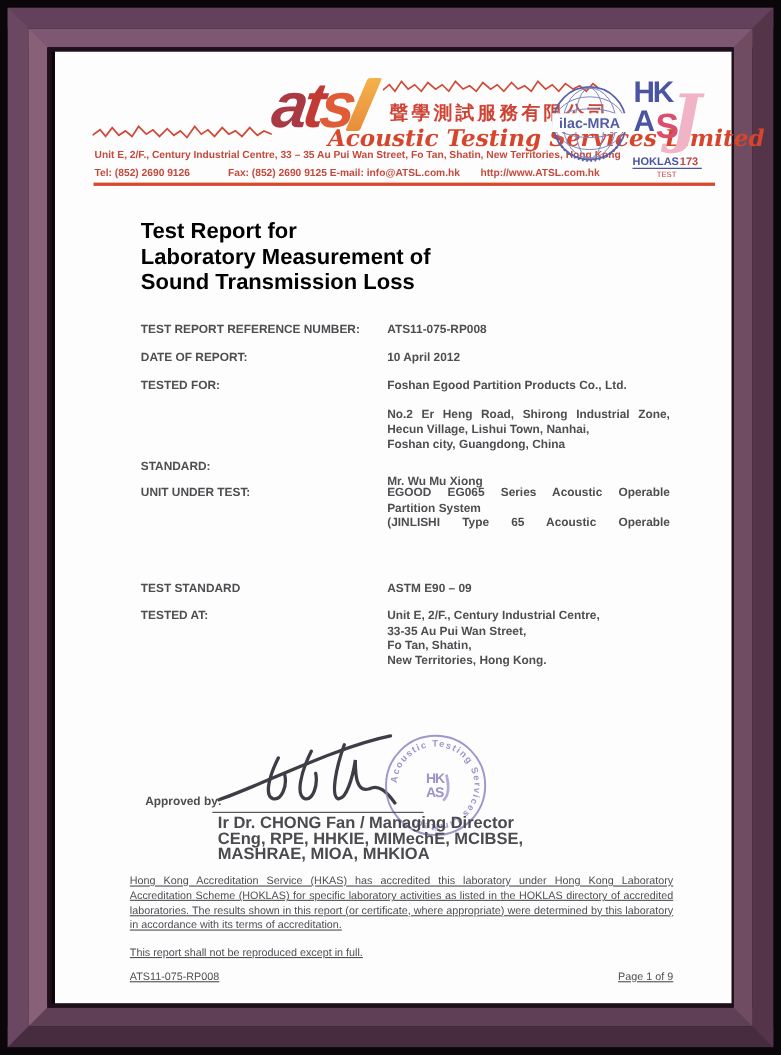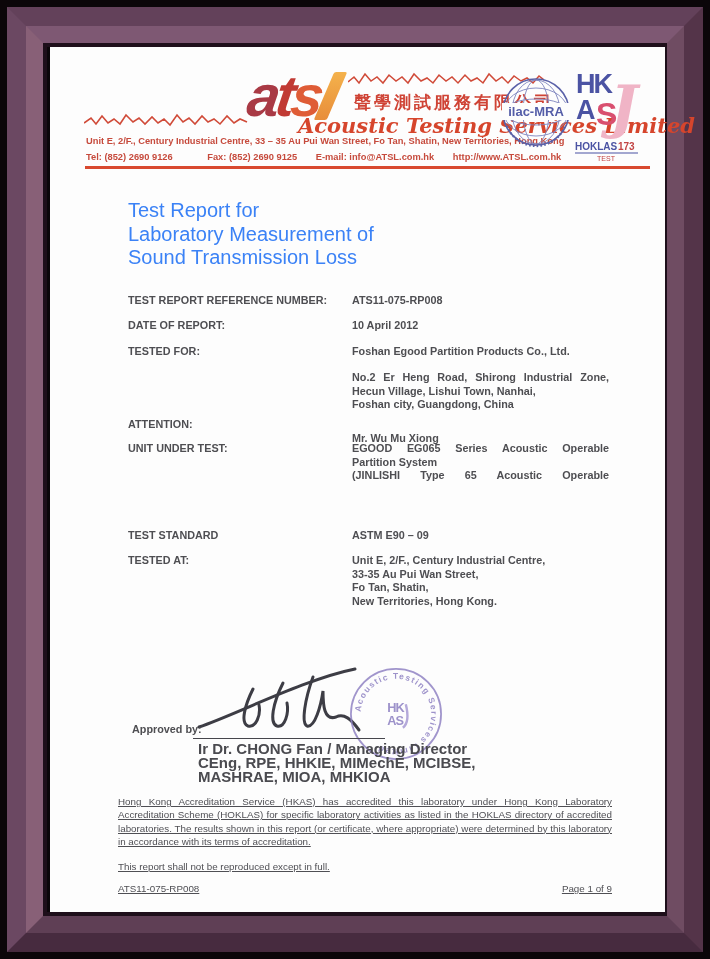--- a/index.html
+++ b/index.html
@@ -18,21 +18,21 @@
                 line-height:58px;transform:skewX(-8deg);}
   .l-a{color:#a93a45}.l-t{color:#c13a34}.l-s{color:#df5c36}
   .l-slash{display:inline-block;width:13px;height:48px;margin-left:4px;vertical-align:-4px;
            background:linear-gradient(180deg,#f4b24c,#e88d3a);transform:skewX(-16deg);border-radius:2px;}
   .zh{font-weight:700;font-size:17px;letter-spacing:3px;color:#cf4335;white-space:nowrap;}
   .script{font-family:"DejaVu Serif", serif;font-style:italic;font-weight:700;font-size:21px;
           color:#d6452c;white-space:nowrap;}
   .hdr-red{font-size:9.3px;color:#c64a3c;white-space:nowrap;font-weight:600;}
   .rule{height:3px;background:#d8492f;}
   
-  .title{font-size:20px;font-weight:400;color:#3b82f6;line-height:23.5px;white-space:nowrap;}
+  .title{font-size:20px;font-weight:700;color:#000000;line-height:23.5px;white-space:nowrap;}
   .lbl{font-size:10.8px;font-weight:700;color:#4e4e52;white-space:nowrap;}
   .val{font-size:10.8px;font-weight:700;color:#4e4e52;line-height:13.6px;}
   .val .jl{text-align:justify;text-align-last:justify;}
   .small{font-size:9.8px;color:#4f4f54;line-height:13.3px;text-decoration:underline;}
   .justify{text-align:justify;}
   .sig-under{height:0;border-top:1.6px solid #46464c;}
   .appr{font-size:15px;font-weight:700;color:#4a4a4f;line-height:14px;white-space:nowrap;}
 </style>
 </head>
 <body>
@@ -57,21 +57,21 @@
       <polyline points="0,11 6,6 11,12 17,3 23,10 29,6 35,12 41,4 48,10 54,6 60,12 66,3 73,10 79,7 85,12 91,4 98,10 104,6 110,12 117,4 123,10 129,7 135,12 141,3 148,10 154,6 160,12 166,5 173,10 179,7 185,12 191,5 196,9" fill="none" stroke="#d04a38" stroke-width="1.5"></polyline>
     </svg>
 
     <div class="abs zh" style="left:304px;top:44px">聲學測試服務有限公司</div>
     <div class="abs script" style="left:248px;top:66px">Acoustic Testing Services Limited</div>
 
     <div class="abs hdr-red" style="left:36px;top:89px">Unit E, 2/F., Century Industrial Centre, 33 – 35 Au Pui Wan Street, Fo Tan, Shatin, New Territories, Hong Kong</div>
     <div class="abs hdr-red" style="left:36px;top:105px">
       <span>Tel: (852) 2690 9126</span>
       <span style="margin-left:32px">Fax: (852) 2690 9125</span>
-      <span style="margin-left:16px">E-mail: info@ATSL.com.hk</span>
+      <span style="">E-mail: info@ATSL.com.hk</span>
       <span style="margin-left:16px">http://www.ATSL.com.hk</span>
     </div>
 
     <div class="abs rule" style="left:35px;top:119px;width:565px"></div>
 
     <svg class="abs" style="left:450px;top:29px" width="72" height="72" viewBox="0 0 72 72">
       <circle cx="36" cy="36" r="33" fill="none" stroke="#5a61a8" stroke-width="1.6"></circle>
       <ellipse cx="36" cy="36" rx="13" ry="32" fill="none" stroke="#7d83bd" stroke-width="0.9"></ellipse>
       <ellipse cx="36" cy="36" rx="24" ry="32" fill="none" stroke="#7d83bd" stroke-width="0.9"></ellipse>
       <ellipse cx="36" cy="36" rx="32" ry="13" fill="none" stroke="#7d83bd" stroke-width="0.9"></ellipse>
@@ -106,21 +106,21 @@
 
     <div class="abs lbl" style="left:78px;top:298px">TESTED FOR:</div>
     <div class="abs val" style="left:302px;top:298px">Foshan Egood Partition Products Co., Ltd.</div>
 
     <div class="abs val" style="left:302px;top:324px;width:257px">
       <div class="jl">No.2 Er Heng Road, Shirong Industrial Zone,</div>
       <div>Hecun Village, Lishui Town, Nanhai,</div>
       <div>Foshan city, Guangdong, China</div>
     </div>
 
-    <div class="abs lbl" style="left:78px;top:371px">ATTENTION:</div>
+    <div class="abs lbl" style="left:78px;top:371px">STANDARD:</div>
     <div class="abs val" style="left:302px;top:385px">Mr. Wu Mu Xiong</div>
 
     <div class="abs lbl" style="left:78px;top:395px">UNIT UNDER TEST:</div>
     <div class="abs val" style="left:302px;top:395px;width:257px">
       <div class="jl">EGOOD EG065 Series Acoustic Operable</div>
       <div>Partition System</div>
       <div class="jl">(JINLISHI Type 65 Acoustic Operable</div>
     </div>
 
     <div class="abs lbl" style="left:78px;top:482px">TEST STANDARD</div>

